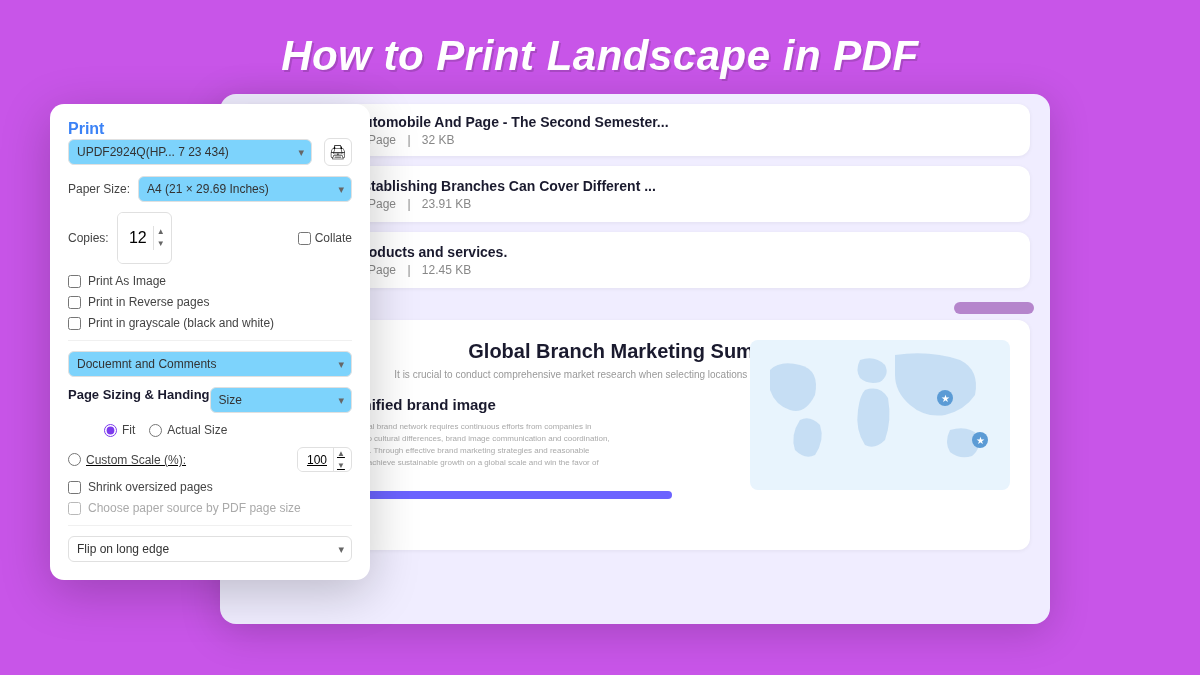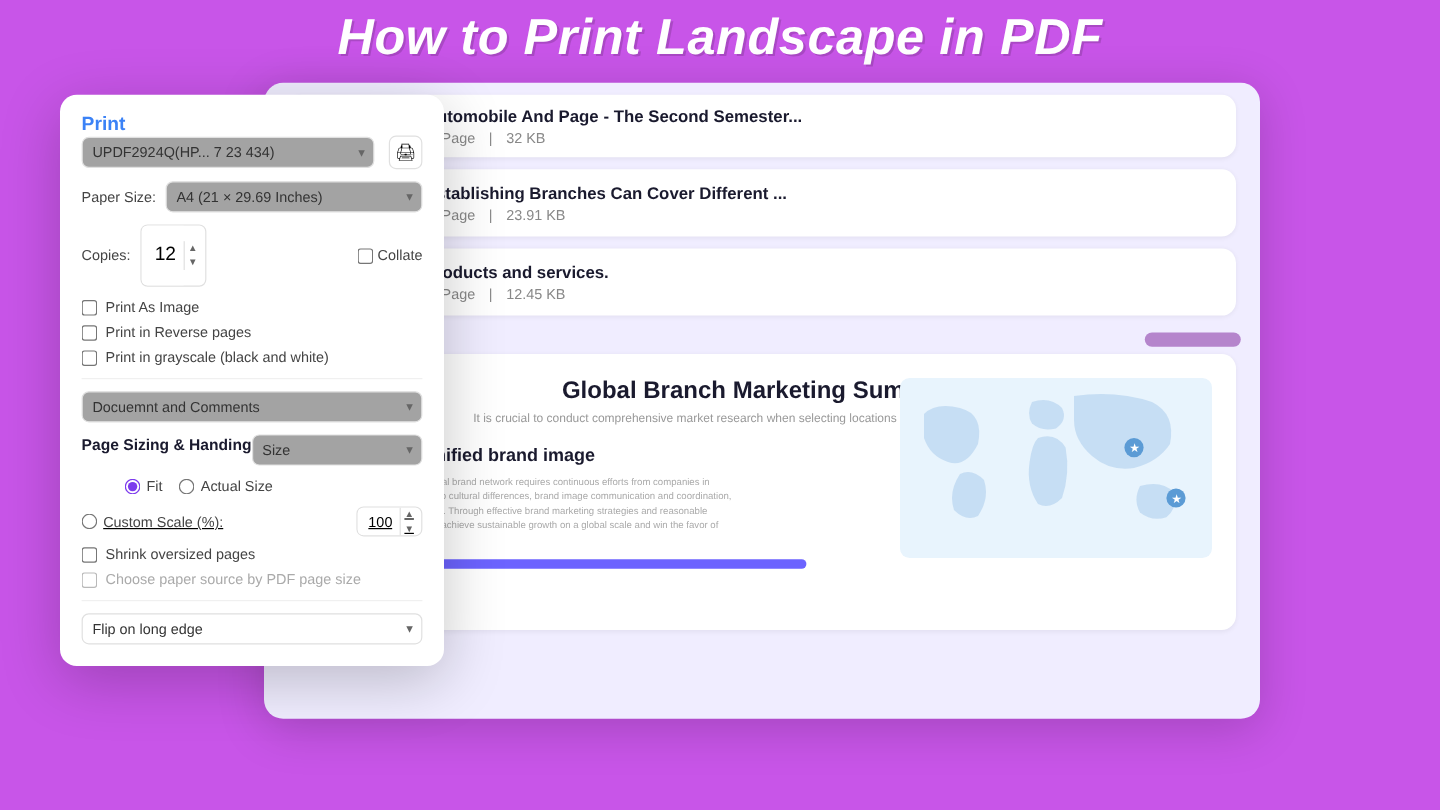--- a/index.html
+++ b/index.html
@@ -8,21 +8,21 @@
       height: 675px;
       background: #c855e8;
       font-family: -apple-system, BlinkMacSystemFont, 'Segoe UI', Arial, sans-serif;
       overflow: hidden;
       position: relative;
     }
 
     
     .page-title {
       text-align: center;
-      padding: 7px 0 14px;
+      padding: 32px 0 14px;
       font-size: 42px;
       font-weight: 900;
       font-style: italic;
       color: white;
       text-shadow: 2px 2px 0 rgba(0,0,0,0.15);
       letter-spacing: 0.5px;
     }
 
     
     .main-container {
@@ -207,21 +207,21 @@
       position: relative;
     }
 
     .select-wrapper select {
       width: 100%;
       border: 1px solid #e0e0e0;
       border-radius: 6px;
       padding: 5px 24px 5px 8px;
       font-size: 12px;
       color: #333;
-      background: #a3a3a3;
+      background: #7dd3fc;
       appearance: none;
       -webkit-appearance: none;
       cursor: pointer;
     }
 
     .select-wrapper::after {
       content: '▾';
       position: absolute;
       right: 8px;
       top: 50%;
@@ -360,21 +360,20 @@
       width: 35px;
       border: none;
       outline: none;
       padding: 4px 6px;
       font-size: 12px;
       text-align: right;
     }
 
     .page-sizing-row {
       display: flex;
-      align-items: center;
       justify-content: space-between;
       margin-bottom: 10px;
     }
 
     .flip-row {
       display: flex;
       align-items: center;
       justify-content: space-between;
       margin-top: 10px;
     }

